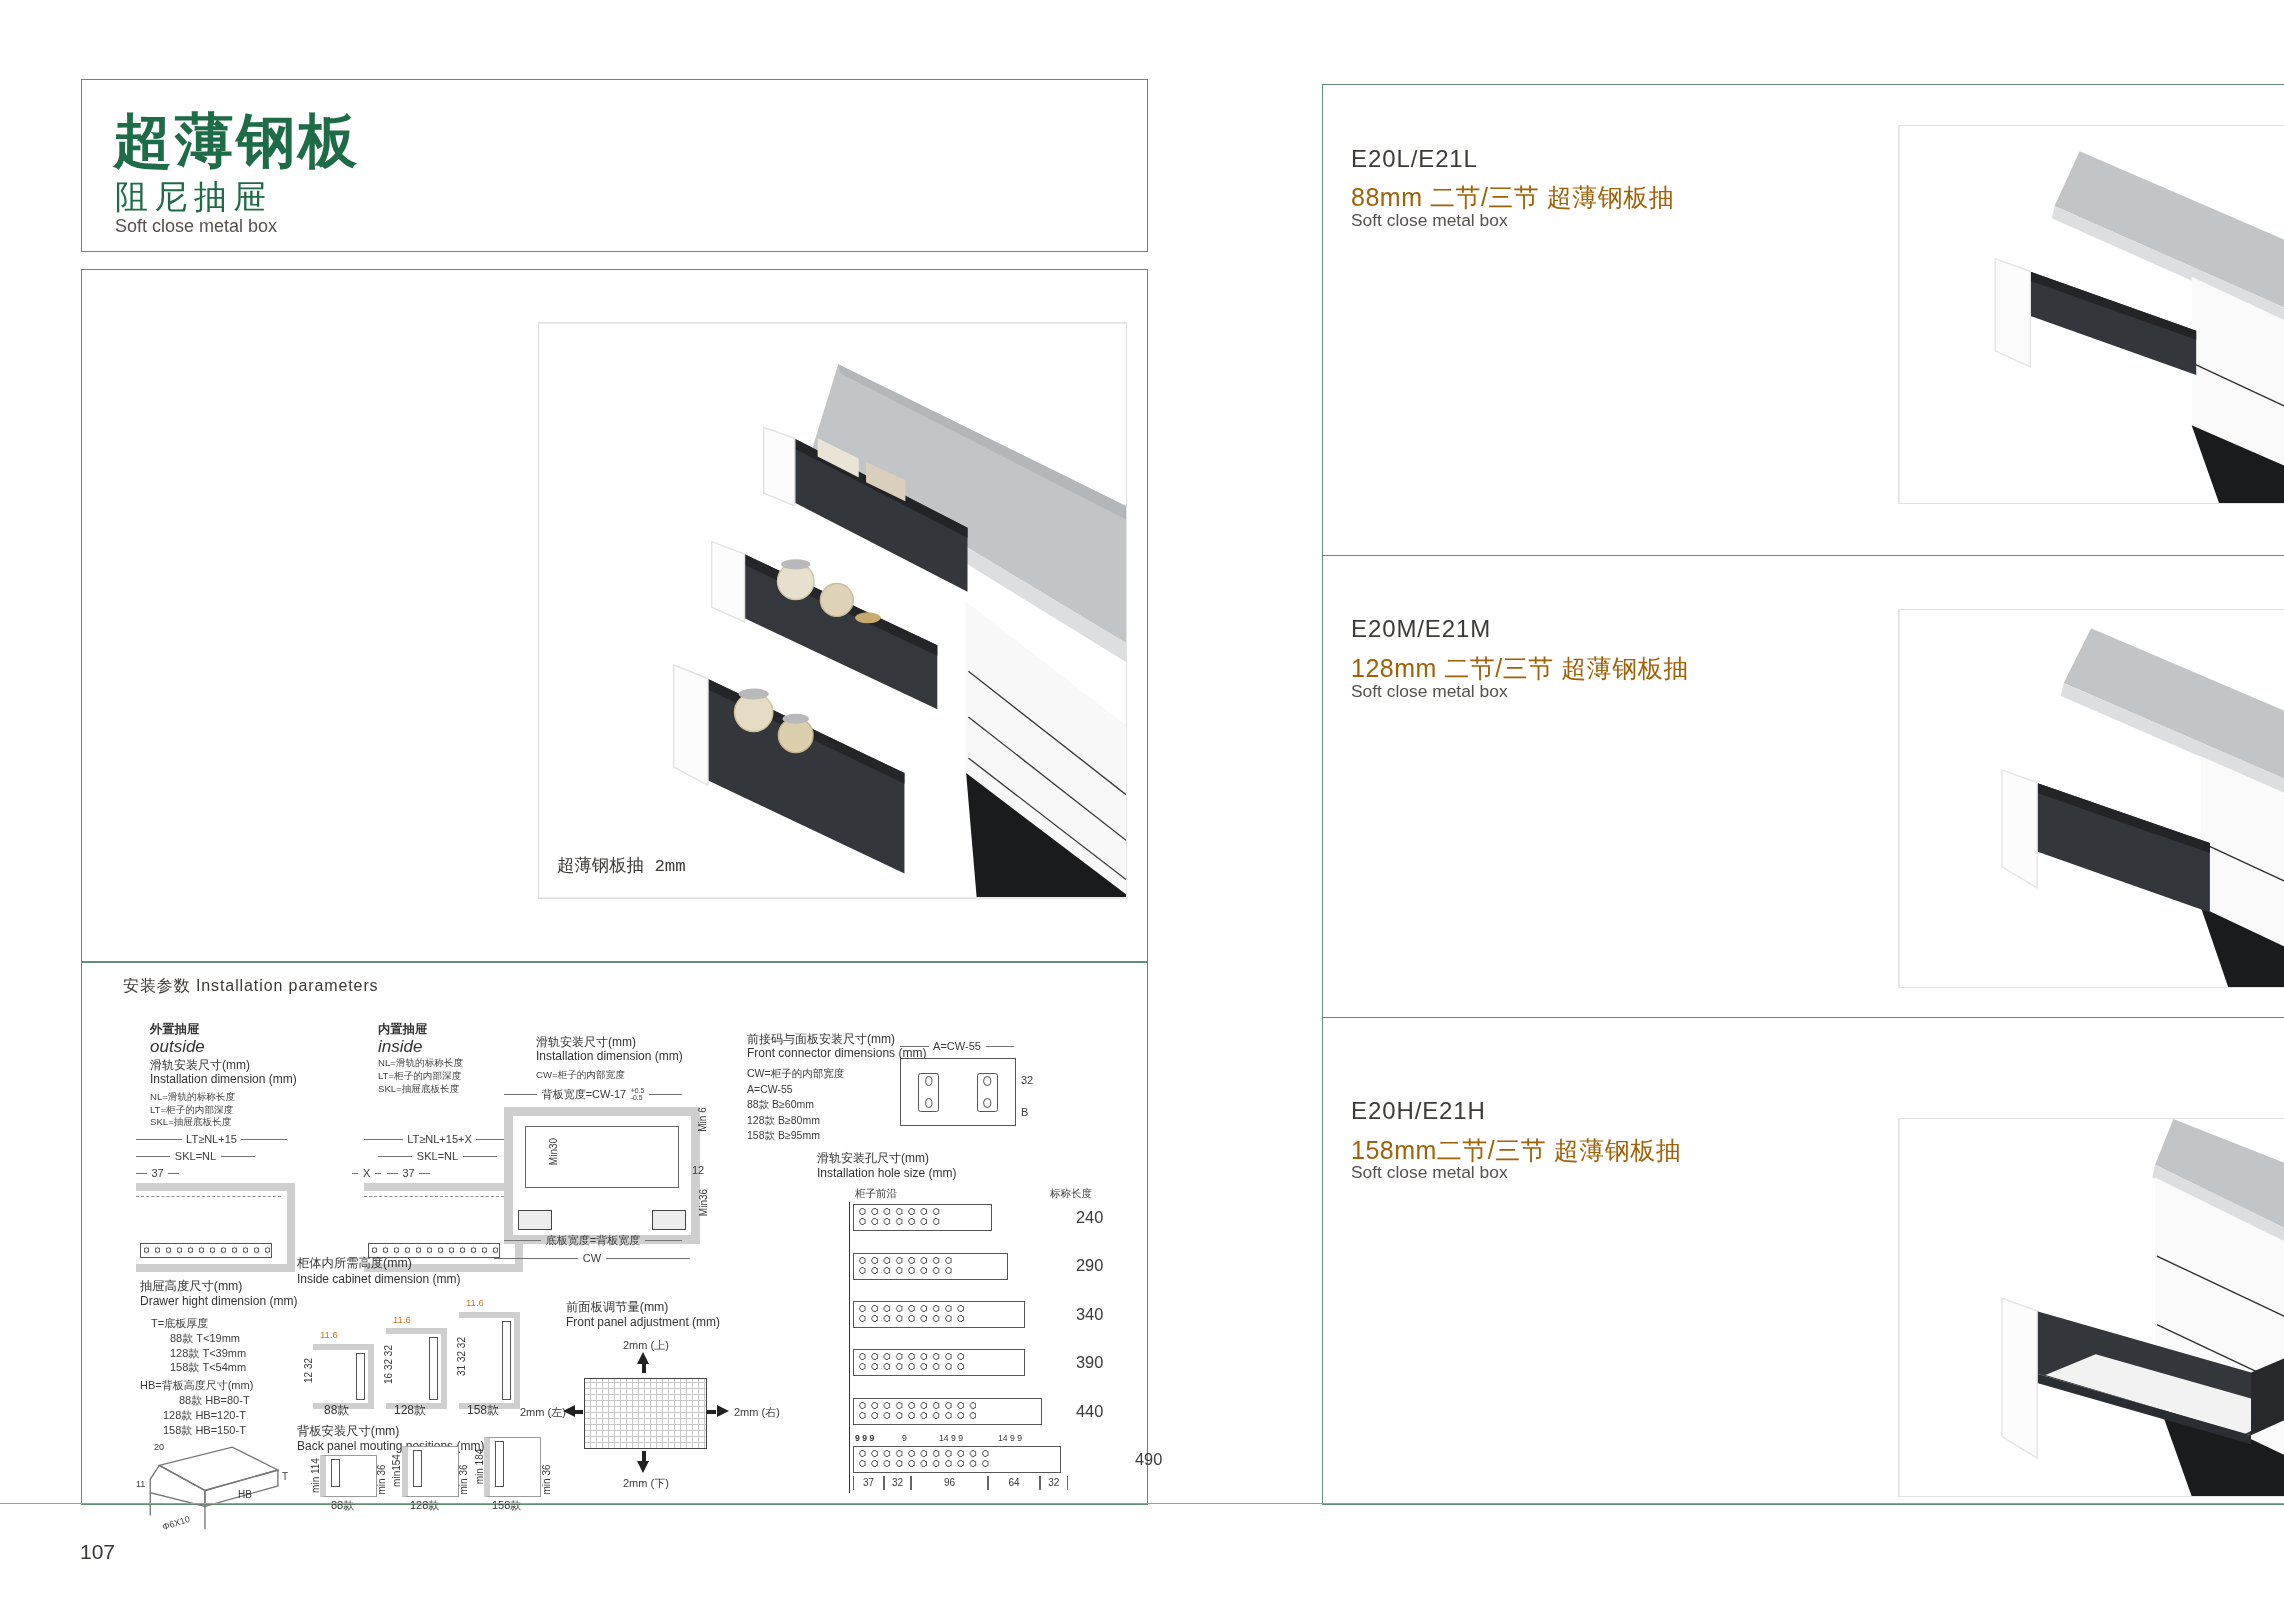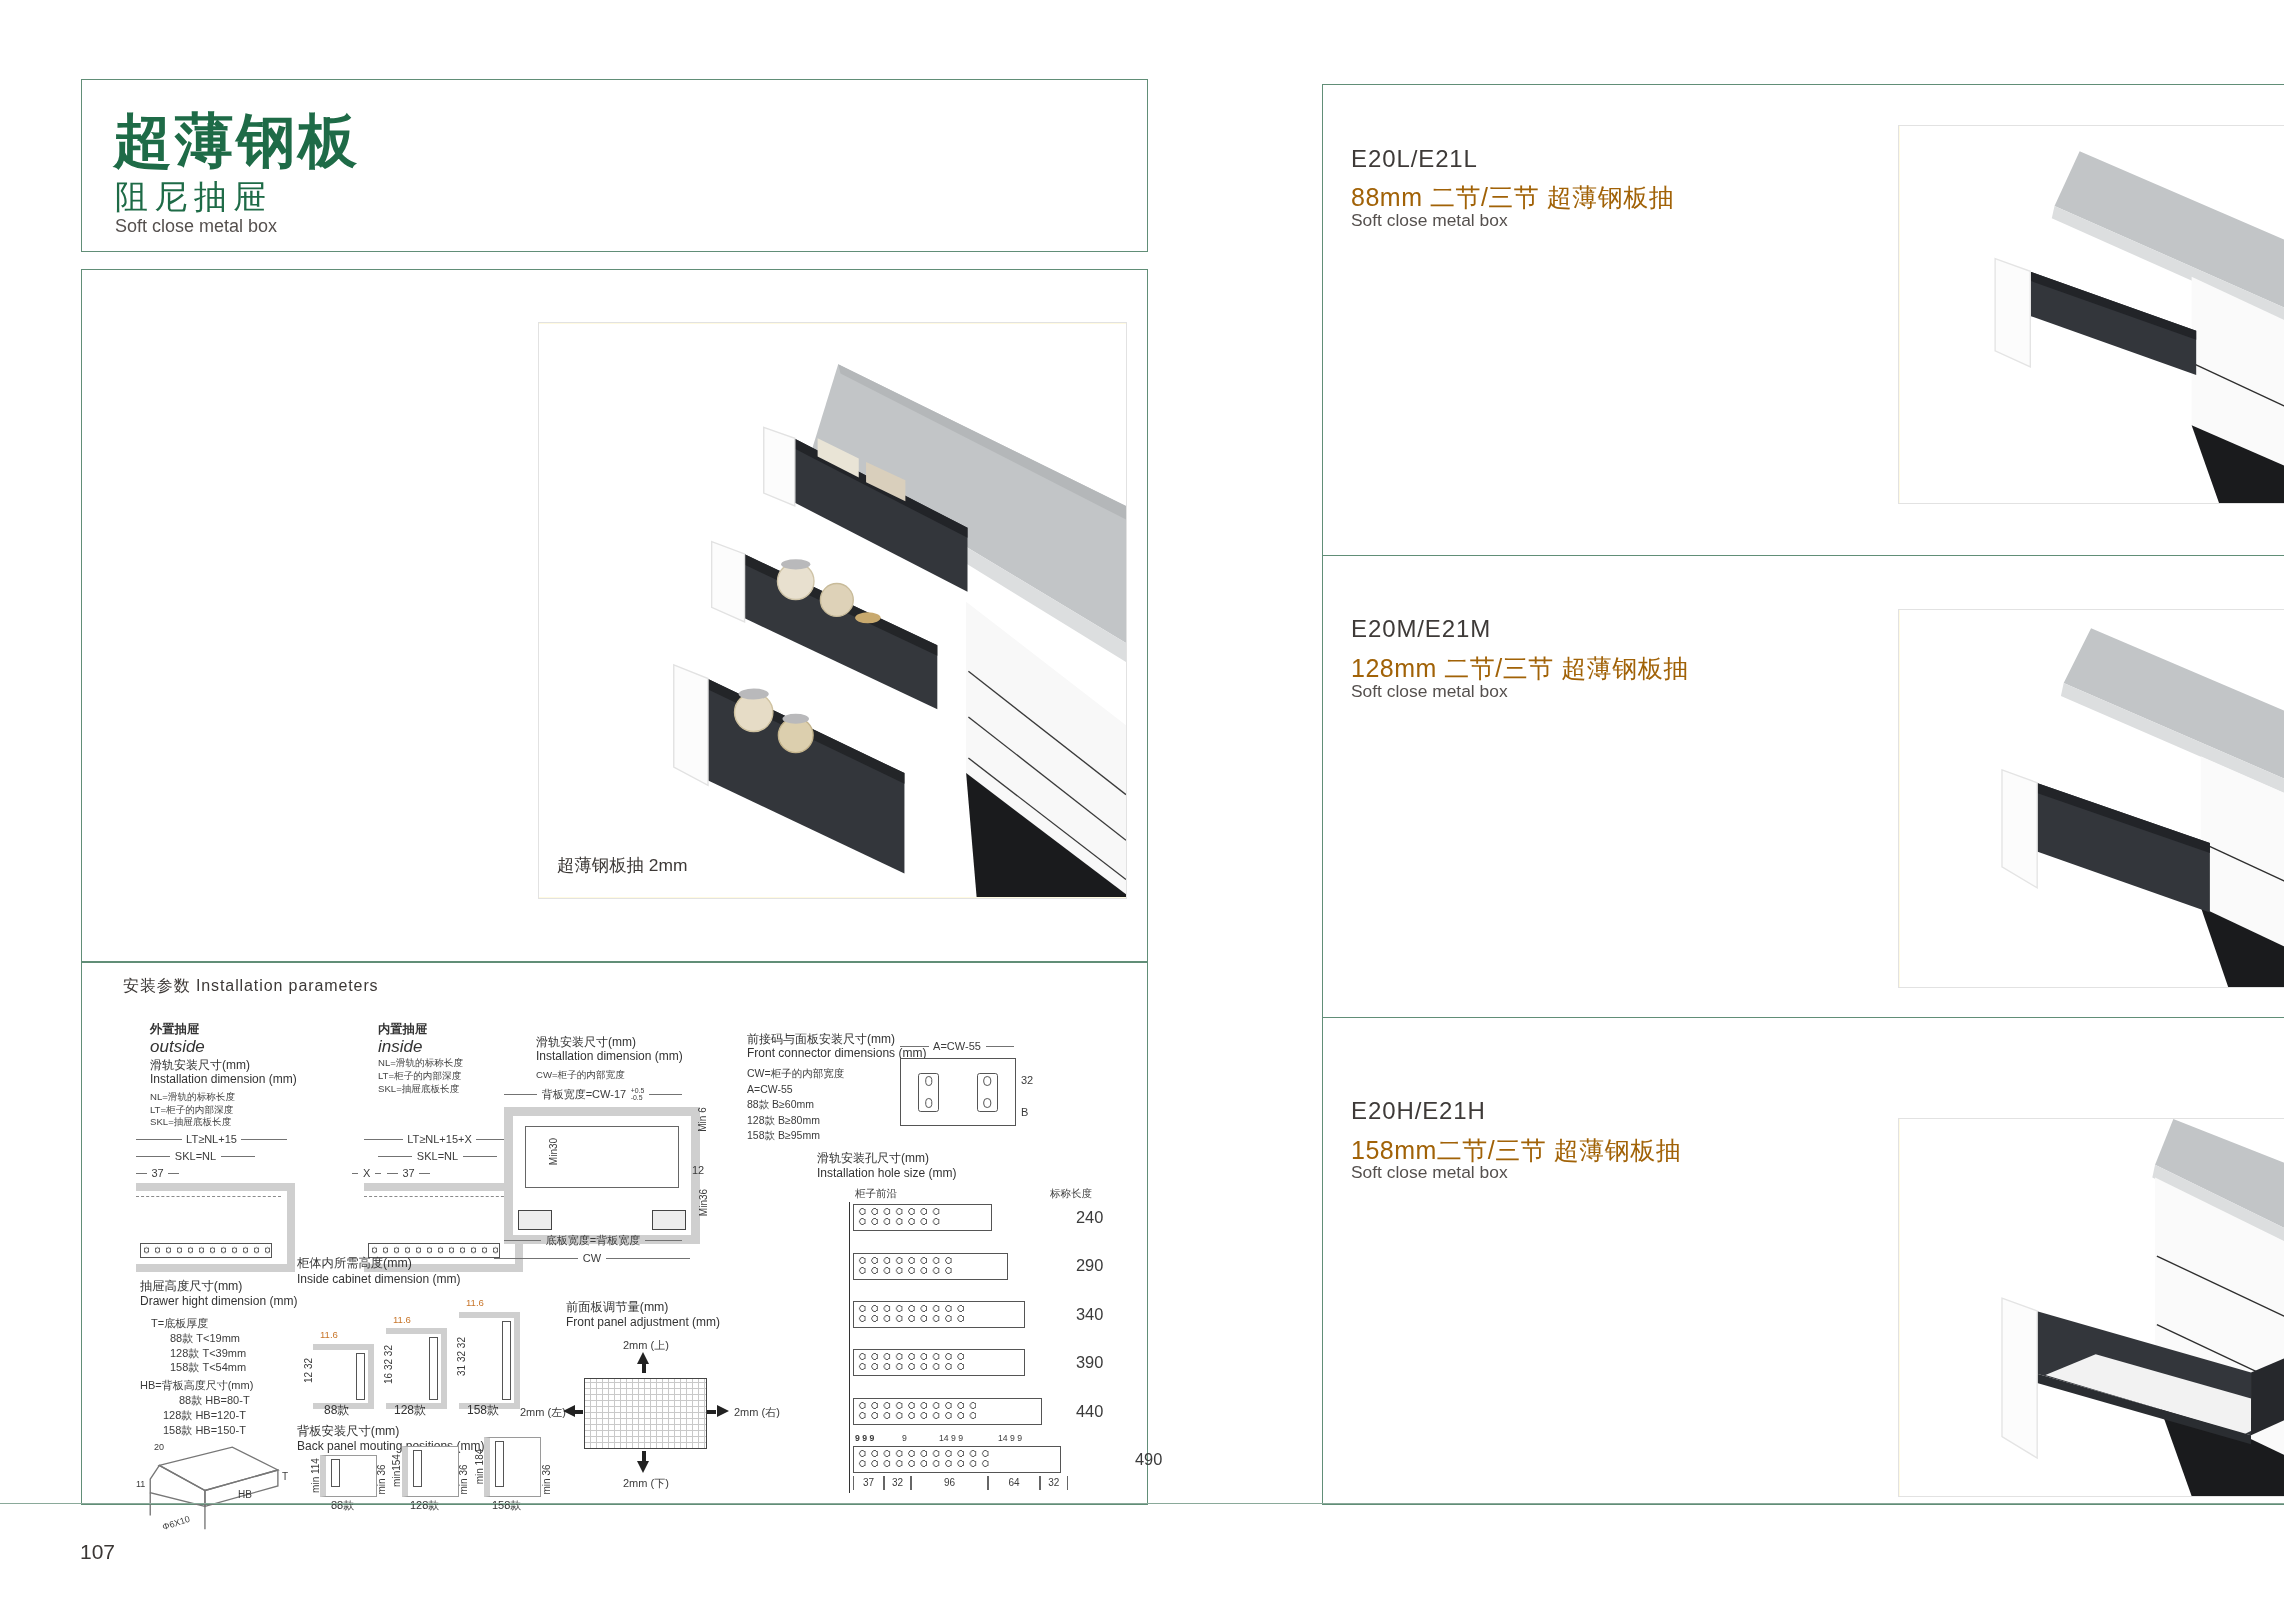--- a/index.html
+++ b/index.html
@@ -58,21 +58,21 @@
   .varlabel{font-size:12px;color:#333;}
   
   .hatch{position:absolute;border:1.4px solid #444;background:repeating-linear-gradient(0deg,transparent 0 5px,#c9c9c9 5px 6px),repeating-linear-gradient(90deg,transparent 0 5px,#c9c9c9 5px 6px),#fff;}
   .arr{position:absolute;width:0;height:0;}
   .arr-up{border-left:6.9px solid transparent;border-right:6.9px solid transparent;border-bottom:12px solid #222;}
   .arr-down{border-left:6.9px solid transparent;border-right:6.9px solid transparent;border-top:12px solid #222;}
   .arr-left{border-top:6.9px solid transparent;border-bottom:6.9px solid transparent;border-right:12px solid #222;}
   .arr-right{border-top:6.9px solid transparent;border-bottom:6.9px solid transparent;border-left:12px solid #222;}
   .stem-v{position:absolute;width:3.7px;background:#222;}
   .stem-h{position:absolute;height:3.7px;background:#222;}
-  .photo-frame{position:absolute;background:#fde047;border:0.9px solid #e2e2e2;}
+  .photo-frame{position:absolute;background:#ec4899;border:0.9px solid #e2e2e2;font-family:Liberation Mono, monospace;}
   .divider{position:absolute;border-top:1.4px solid #618e77;left:0;right:0;}
   .rule{position:absolute;border-top:1.4px solid #8aa99a;left:0;width:2482px;}
 </style>
 </head>
 <body>
 
 <div class="abs" style="left:0;top:0;width:1241px;height:1618px;">
 
   <section class="box" style="left:81px;top:79px;width:1065px;height:171px;">
     <div class="abs h-green" style="left:31px;top:32px;">超薄钢板</div>

